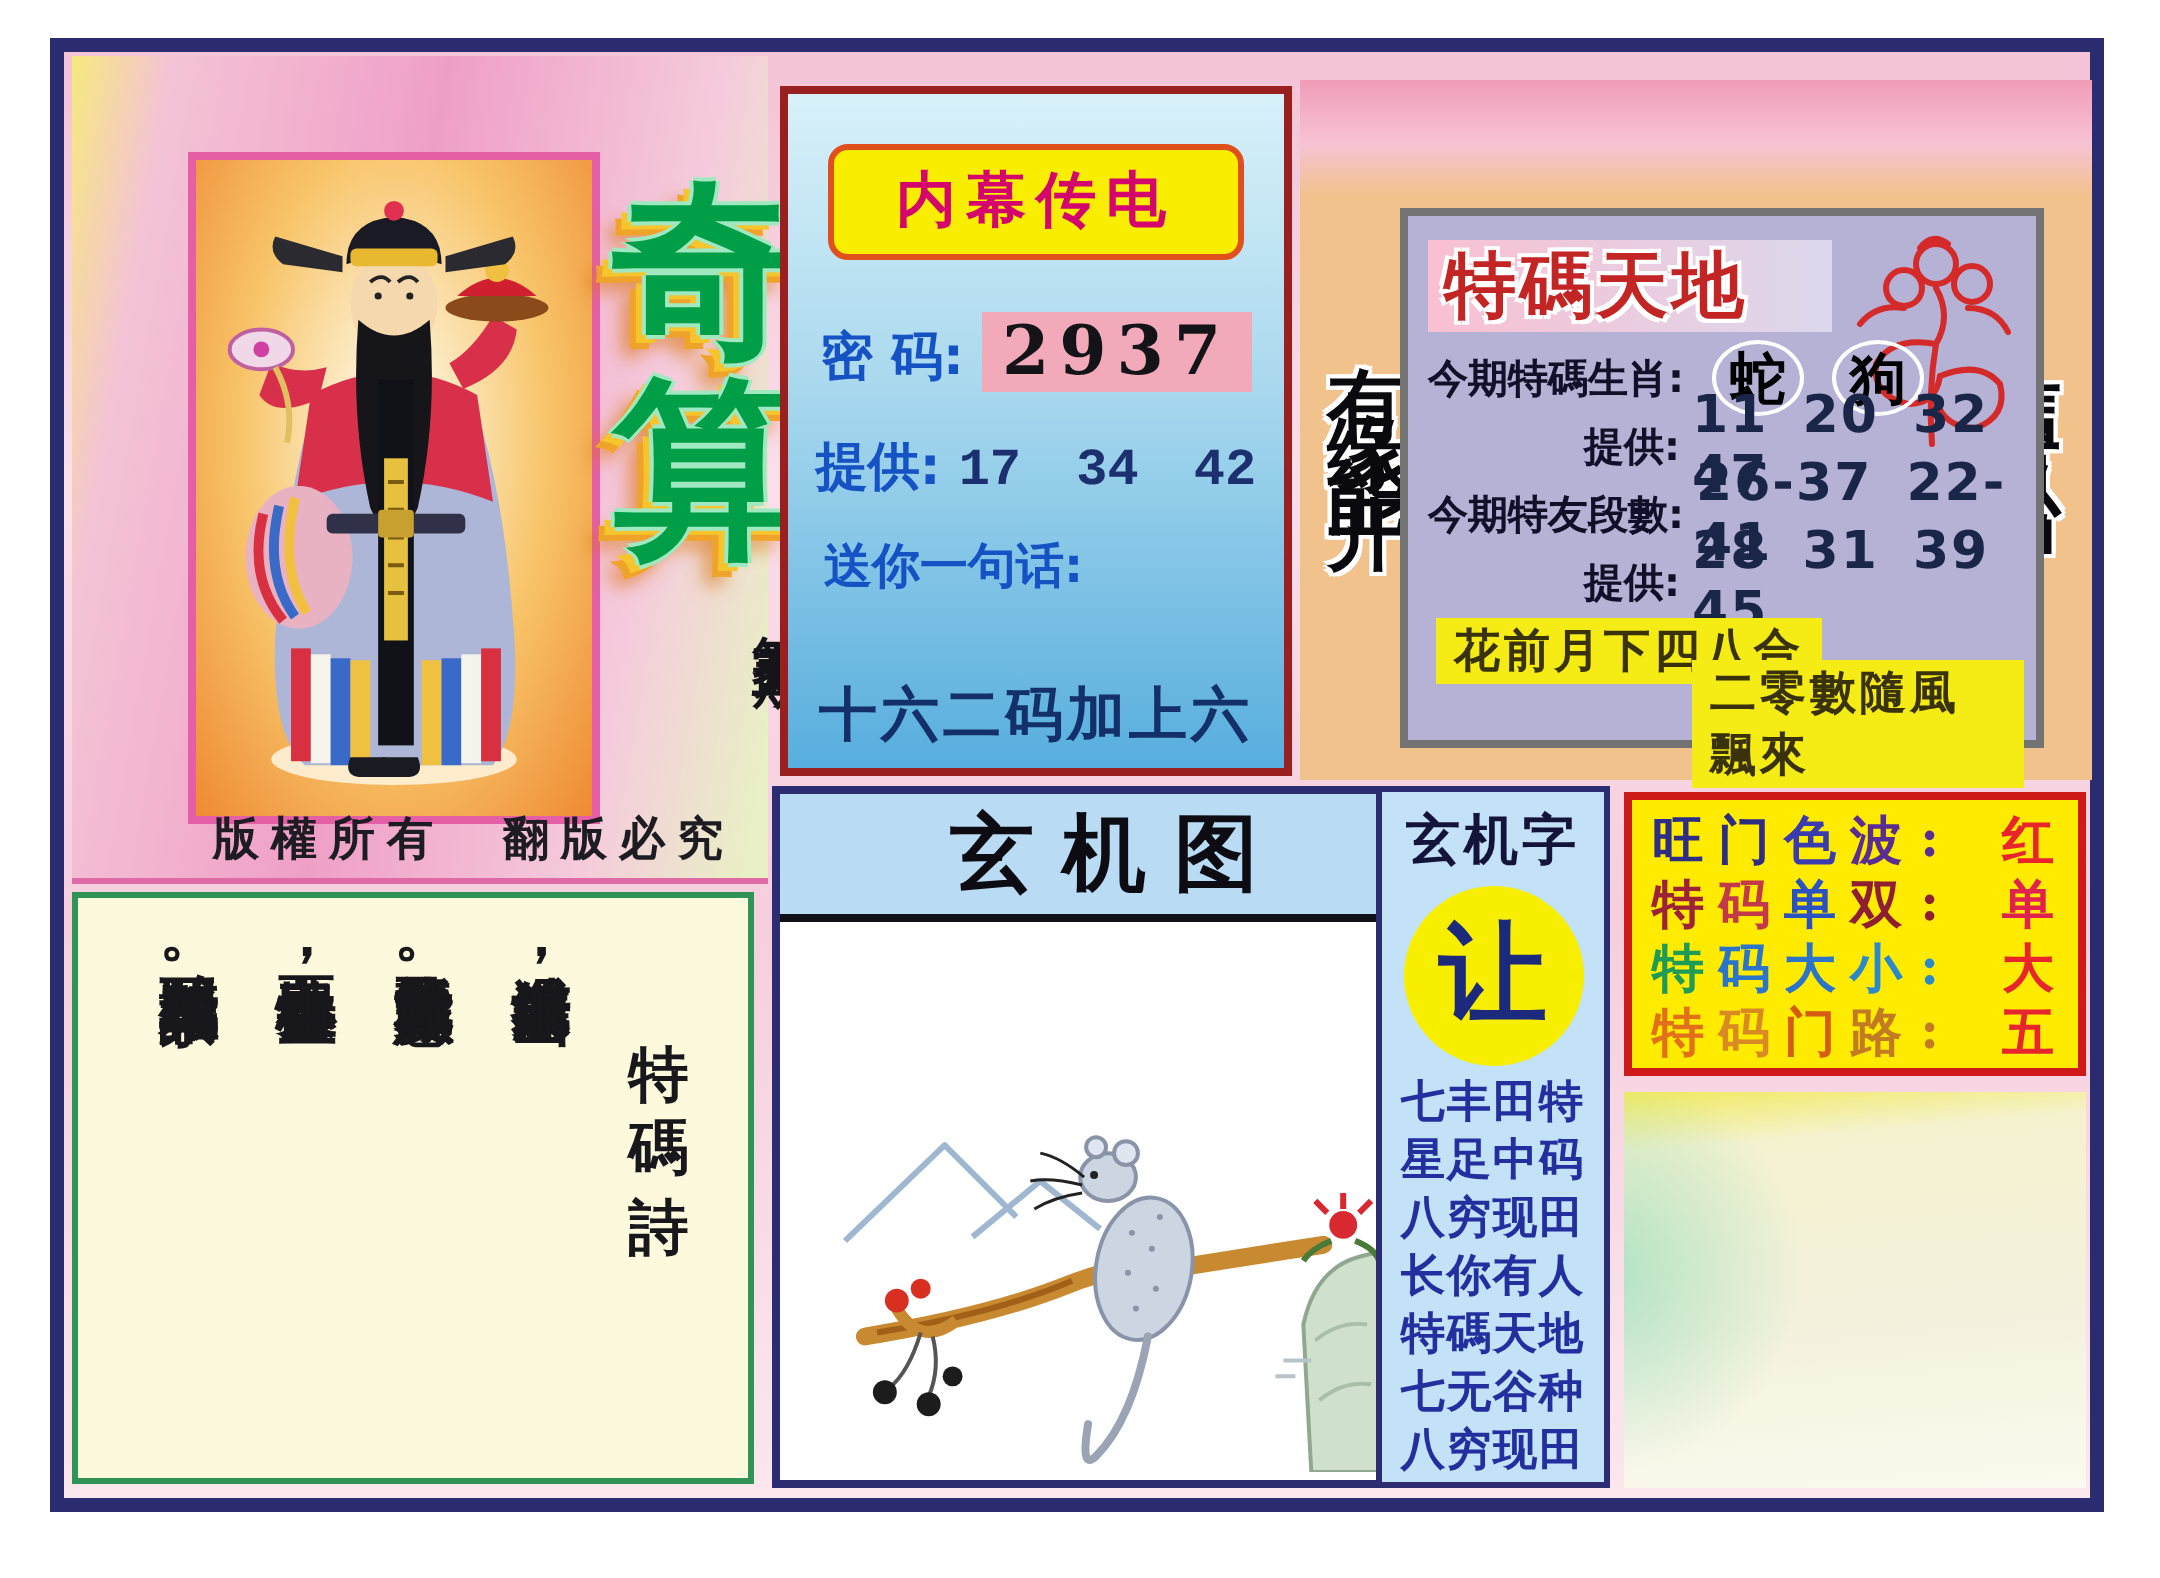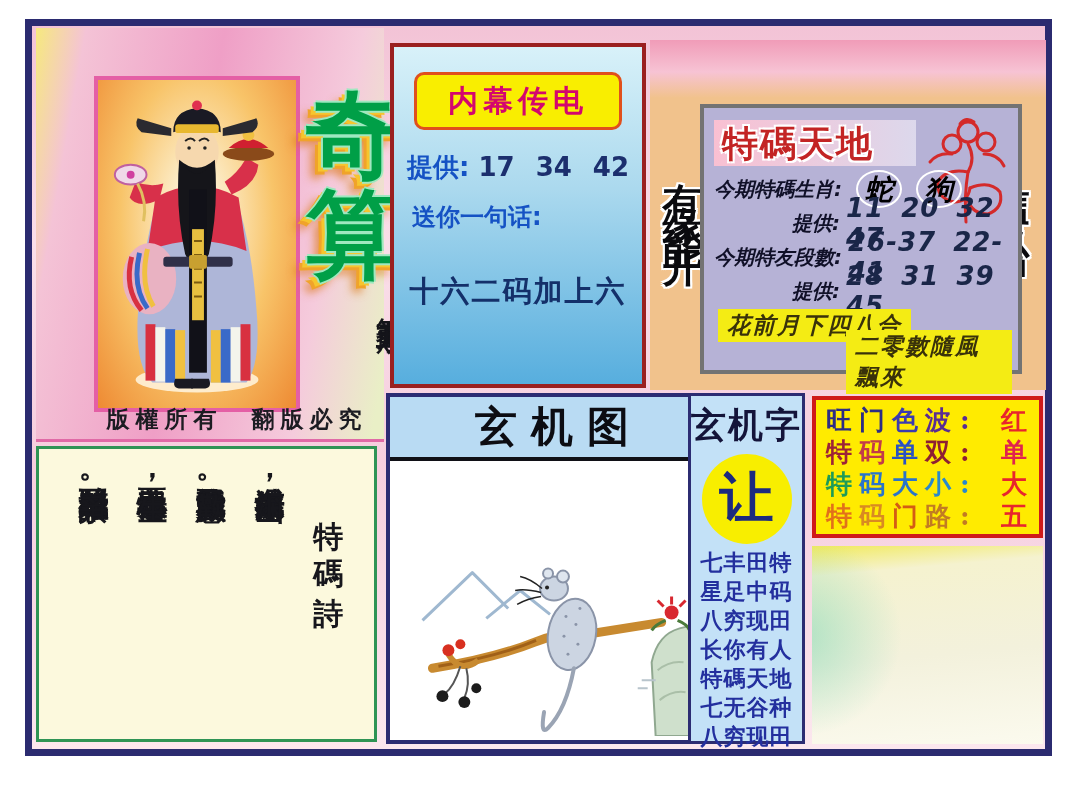--- a/index.html
+++ b/index.html
@@ -45,21 +45,21 @@
   #inner-box { position:absolute; left:390px; top:43px; width:256px; height:345px;
     border:4px solid #9a2020; text-align:center;
     background:linear-gradient(180deg,#d8f1f9 0%,#abd9ee 42%,#57aede 100%); }
   #inner-badge { margin:25px auto 0; width:208px; height:58px; background:#f9ee00;
     border:3px solid #e0501c; border-radius:10px; line-height:52px;
     font-weight:800; font-size:30px; color:#d4066e; letter-spacing:5px; }
   .ib-row { margin-top:26px; font-weight:700; font-size:26px; color:#1552c4; }
   #pw-value { background:#f2a9ba; color:#141418; font-family:"DejaVu Serif", serif;
     font-weight:800; font-size:34px; padding:0 10px; letter-spacing:5px; }
   #provide-row { margin-top:20px; }
-  #provide-row .num { color:#1c2f6e; word-spacing:12px; }
+  #provide-row .num { color:#1c2f6e; word-spacing:12px;font-family:Liberation Mono, monospace; }
   #msg-label { margin-top:16px; text-align:left; padding-left:18px; font-size:24px; }
   #msg-value { margin-top:39px; font-weight:800; font-size:29px; color:#14306a;
     letter-spacing:2px; }
 
   
   #sz-section { position:absolute; left:650px; top:40px; width:396px; height:350px;
     background:#f1c28c; }
   #sz-pinkstrip { position:absolute; left:0; top:0; width:100%; height:58px;
     background:linear-gradient(180deg,#f09cb8 0%,#f7c3d4 55%,rgba(247,205,220,0) 100%); }
   .vert-slogan { position:absolute; top:112px; height:268px; writing-mode:vertical-rl;
@@ -70,21 +70,21 @@
   #sz-right-slogan { right:8px; }
   #sz-box { position:absolute; left:50px; top:64px; width:322px; height:270px;
     border:4px solid #737373; background:#b6b2d6; }
   #sz-header { position:absolute; left:10px; top:12px; width:202px; height:46px;
     background:linear-gradient(90deg,#f9c0d2,#dcd8ec); line-height:46px; padding-left:8px;
     font-family:"DejaVu Serif", serif; font-weight:800; font-size:36px; color:#c32424;
     letter-spacing:2px;
     text-shadow:-2px -2px 0 #fff,2px -2px 0 #fff,-2px 2px 0 #fff,2px 2px 0 #fff; }
   #sz-flower { position:absolute; right:2px; top:2px; width:100px; height:118px; }
   #sz-rows { position:absolute; left:10px; top:64px; right:6px; }
-  .sz-row { height:34px; display:flex; align-items:center; font-weight:700;font-style:italic; }
+  .sz-row { height:34px; display:flex; align-items:center; font-weight:700; }
   .sz-label { font-size:20px; color:#101028; white-space:nowrap; }
   .sz-num { font-size:26px; font-weight:800; color:#1a2648; letter-spacing:1px;
     word-spacing:7px; margin-left:6px; }
   .sz-indent { padding-left:78px; }
   .zodiac-circle { display:inline-block; width:46px; height:38px; border:2px solid #fff;
     border-radius:50%; text-align:center; line-height:36px; margin-left:14px;
     font-family:"DejaVu Serif", serif; font-size:28px; font-weight:700; color:#000; }
   .sz-yellow { background:#f4ec14; color:#39320a; font-family:"DejaVu Serif", serif;
     font-weight:700; font-size:23px; padding:1px 9px; letter-spacing:2px; margin-left:4px; }
   #sz-poem2 { padding-left:128px; margin-top:3px; }
@@ -93,21 +93,21 @@
   #mystery-pic { position:absolute; left:386px; top:393px; width:346px; height:351px;
     border:4px solid #2c2c72; background:#fff; }
   #mp-header { height:64px; background:#b9dbf3; border-bottom:4px solid #101016;
     text-align:center; line-height:60px; font-weight:800; font-size:42px;
     letter-spacing:14px; color:#0c0c12; }
   #mp-draw { width:100%; height:275px; display:block; }
 
   
   #mystery-word { position:absolute; left:688px; top:393px; width:117px; height:351px;
     border:3px solid #2c2c72; background:#c3e1f7; text-align:center; }
-  #mw-title { margin-top:6px; font-weight:800; font-size:35px; color:#14143a;
+  #mw-title { margin-top:6px; font-weight:800; font-size:27px; color:#14143a;
     letter-spacing:2px; }
   #mw-circle { width:90px; height:90px; margin:5px auto 4px; background:#f8ee00;
     border-radius:50%; line-height:88px; font-weight:800; font-size:54px; color:#1c2a7e; }
   .mw-row { font-weight:800; font-size:22px; color:#232f9e; line-height:29px;
     letter-spacing:1px; }
 
   
   #forecast-box { position:absolute; left:812px; top:396px; width:231px; height:142px;
     border:4px solid #cf1a1a; background:#ffeb00; padding:4px 10px 0; }
   .fc-row { display:flex; align-items:center; height:32px;
@@ -188,20 +188,24 @@
   <div id="poem-box">
     <div class="poem-col poem-title">特碼詩</div>
     <div class="poem-col poem-line">威名過錯揚深山，</div>
     <div class="poem-col poem-line">龍飛鳳舞姿態歡。</div>
     <div class="poem-col poem-line">惡毒心性自天生，</div>
     <div class="poem-col poem-line">凶殘互報誰與爭。</div>
   </div>
 
   <div id="inner-box">
     <div id="inner-badge">内幕传电</div>
+    <div class="ib-row">
+      <span>密 码:</span>
+      <span id="pw-value">2937</span>
+    </div>
     <div class="ib-row" id="provide-row">
       <span>提供:</span>
       <span class="num">17 34 42</span>
     </div>
     <div class="ib-row" id="msg-label">送你一句话:</div>
     <div id="msg-value">十六二码加上六</div>
   </div>
 
   <div id="sz-section">
     <div id="sz-pinkstrip"></div>

